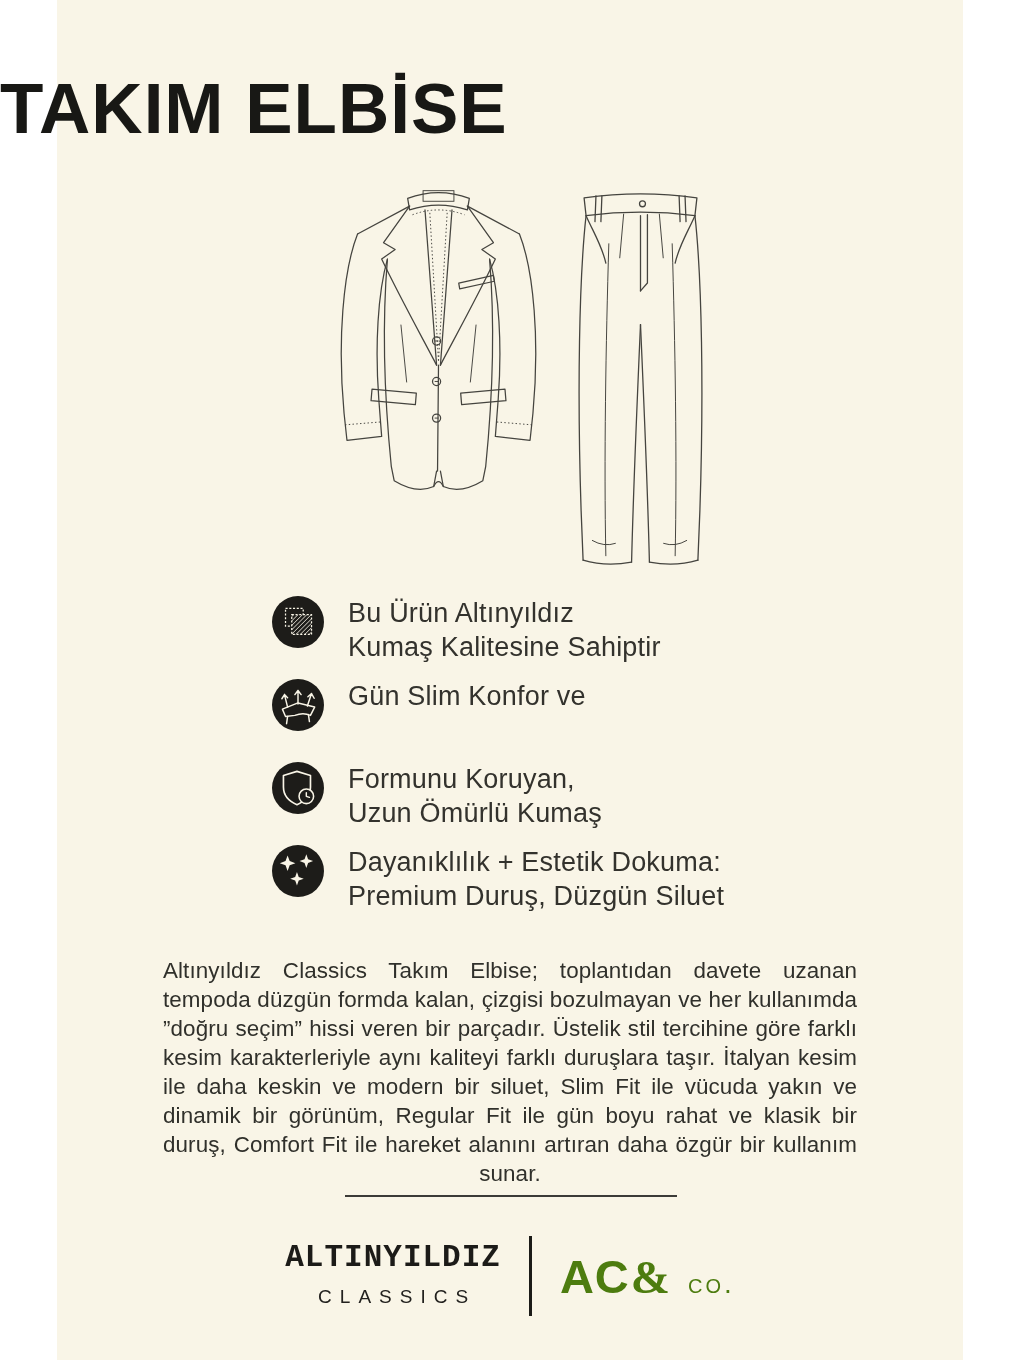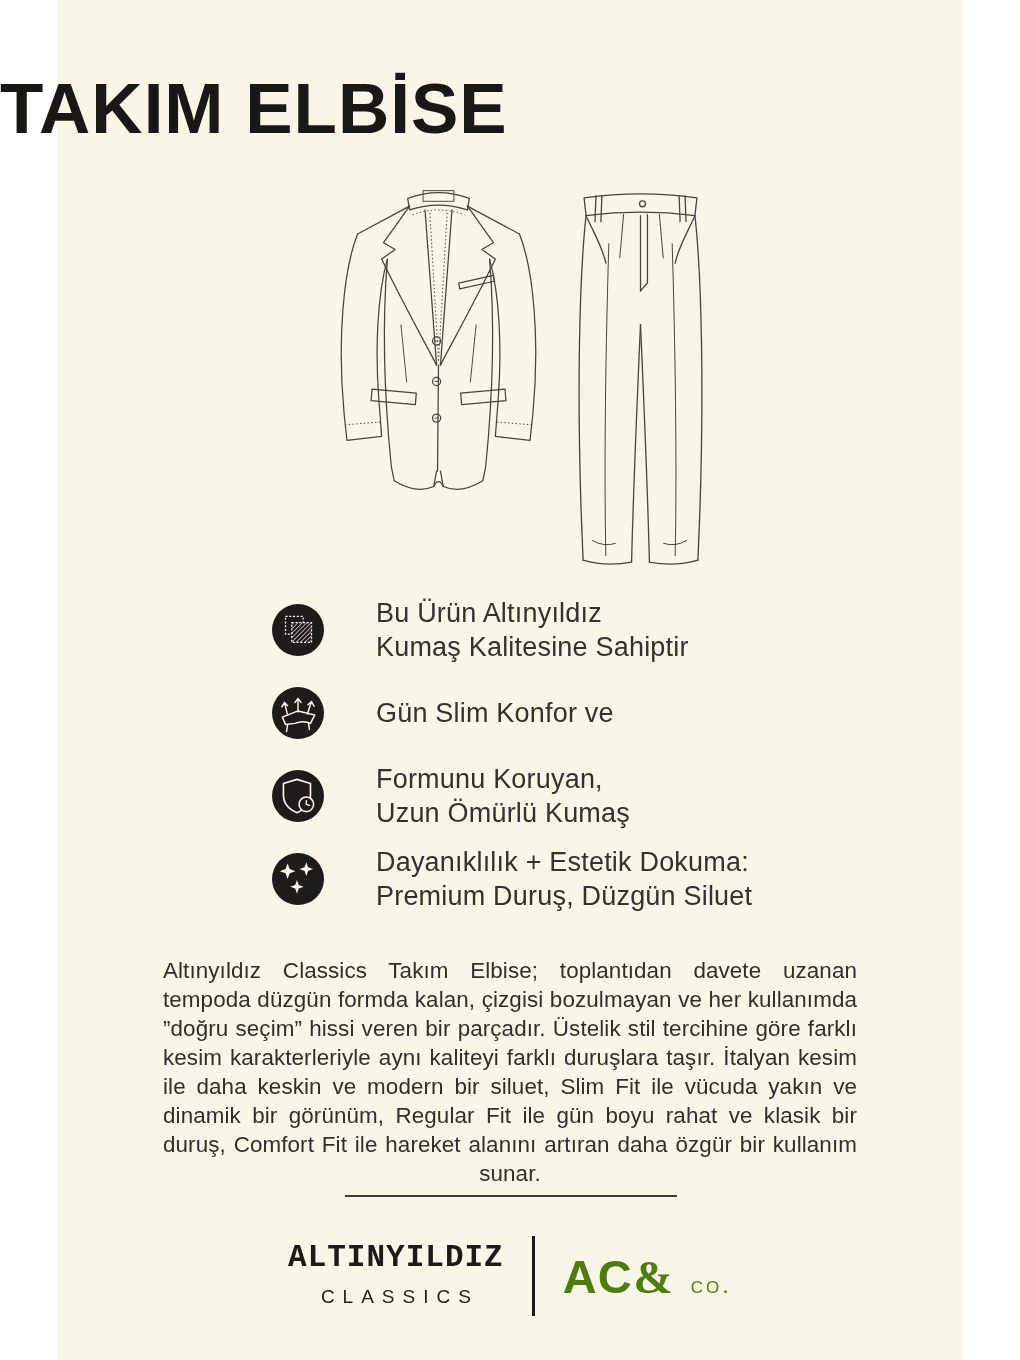--- a/index.html
+++ b/index.html
@@ -12,21 +12,21 @@
     background:#f9f5e7;
   }
   .title{
     position:absolute;left:0;top:68px;width:100%;
     text-align:left;font-size:71px;font-weight:bold;
     letter-spacing:1px;color:#181815;
   }
   .jacket-svg{position:absolute;left:327px;top:182px;}
   .trousers-svg{position:absolute;left:576px;top:184px;}
   .features{position:absolute;left:272px;top:596px;width:560px;}
-  .feature-row{display:flex;align-items:center;gap:52px;margin-bottom:15px;height:68px;}
+  .feature-row{display:flex;align-items:flex-start;gap:24px;margin-bottom:15px;height:68px;}
   .feature-icon{width:52px;height:52px;flex:0 0 52px;}
   .feature-text{font-size:27px;line-height:34px;color:#33322d;letter-spacing:0.2px;}
   .description{
     position:absolute;left:163px;top:956px;width:694px;
     font-size:22.4px;line-height:29px;color:#30302b;
     text-align:justify;text-align-last:center;letter-spacing:0.1px;
   }
   .divider{position:absolute;left:345px;top:1195px;width:332px;height:2px;background:#3c3b37;}
   .footer{
     position:absolute;left:0;top:1230px;width:100%;height:92px;
@@ -38,21 +38,21 @@
     font-size:31px;letter-spacing:1px;line-height:30px;
   }
   .brand-secondary{
     font-size:19px;letter-spacing:8px;line-height:24px;margin-top:12px;
     text-indent:8px;color:#22211e;
   }
   .footer-bar{width:3px;height:80px;background:#1c1b18;margin:0 28px;}
   .ac-logo{display:flex;align-items:baseline;color:#4d7c0f;}
   .ac-logo .ac{font-size:47px;font-weight:bold;letter-spacing:1px;}
   .ac-logo .amp{font-family:"Liberation Serif", serif;font-size:47px;font-weight:bold;margin-left:1px;}
-  .ac-logo .co{font-size:24px;letter-spacing:3px;font-variant:small-caps;margin-left:18px;}
+  .ac-logo .co{font-size:28px;letter-spacing:3px;font-variant:small-caps;margin-left:18px;}
   svg .ln{fill:none;stroke:#45443f;stroke-width:1.3;stroke-linecap:round;stroke-linejoin:round;}
   svg .dot{fill:none;stroke:#45443f;stroke-width:1;stroke-dasharray:1.5,2.4;}
   svg .thin{fill:none;stroke:#45443f;stroke-width:1;}
 </style>
 </head>
 <body>
 
 <div class="panel"></div>
 
 <div class="title">TAKIM ELBİSE</div>

